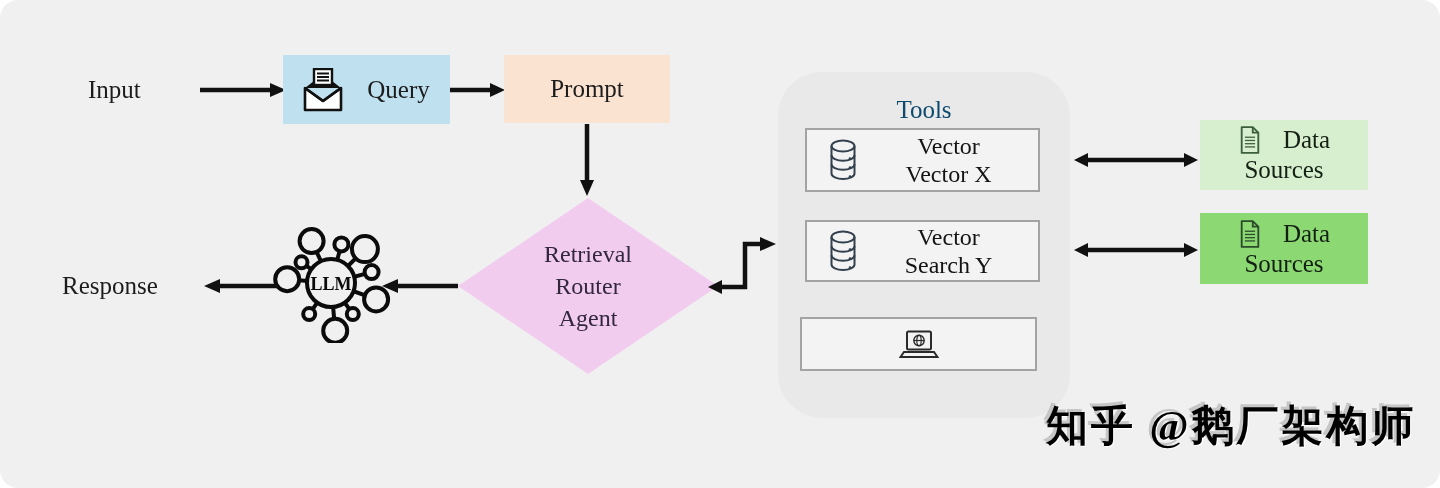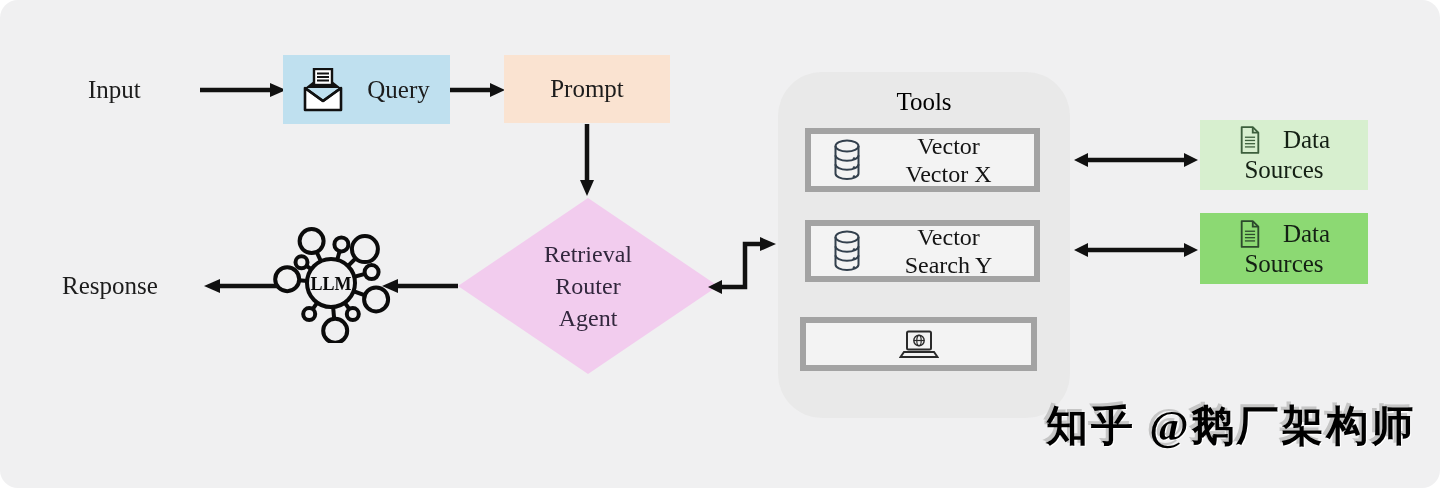--- a/index.html
+++ b/index.html
@@ -17,23 +17,23 @@
   .diamond-wrap{position:absolute;left:458px;top:198px;width:260px;height:176px;}
   .diamond-text{
     position:absolute;left:458px;top:198px;width:260px;height:176px;
     display:flex;flex-direction:column;align-items:center;justify-content:center;
     font-size:24px;line-height:32px;color:#32273d;text-align:center;
   }
   .tools{
     position:absolute;left:778px;top:72px;width:292px;height:346px;
     background:#e9e9e9;border-radius:44px;
   }
-  .tools-title{text-align:center;margin-top:16px;font-size:25px;color:#000000;}
+  .tools-title{text-align:center;margin-top:24px;font-size:25px;color:#0c4a6e;}
   .tool-box{
-    position:absolute;background:#f3f3f3;border:6px solid #a3a3a3;
+    position:absolute;background:#f3f3f3;border:2px solid #a3a3a3;
     display:flex;align-items:center;box-sizing:border-box;
   }
   .vs-x{left:27px;top:56px;width:235px;height:64px;padding-left:20px;}
   .vs-y{left:27px;top:148px;width:235px;height:62px;padding-left:20px;}
   .web{left:22px;top:245px;width:237px;height:54px;justify-content:center;gap:12px;}
   .tool-text{flex:1;text-align:center;font-size:24px;line-height:28px;color:#141414;}
   .ds-box{
     position:absolute;display:flex;flex-direction:column;align-items:center;justify-content:center;
     font-size:25px;line-height:30px;color:#142014;
   }

